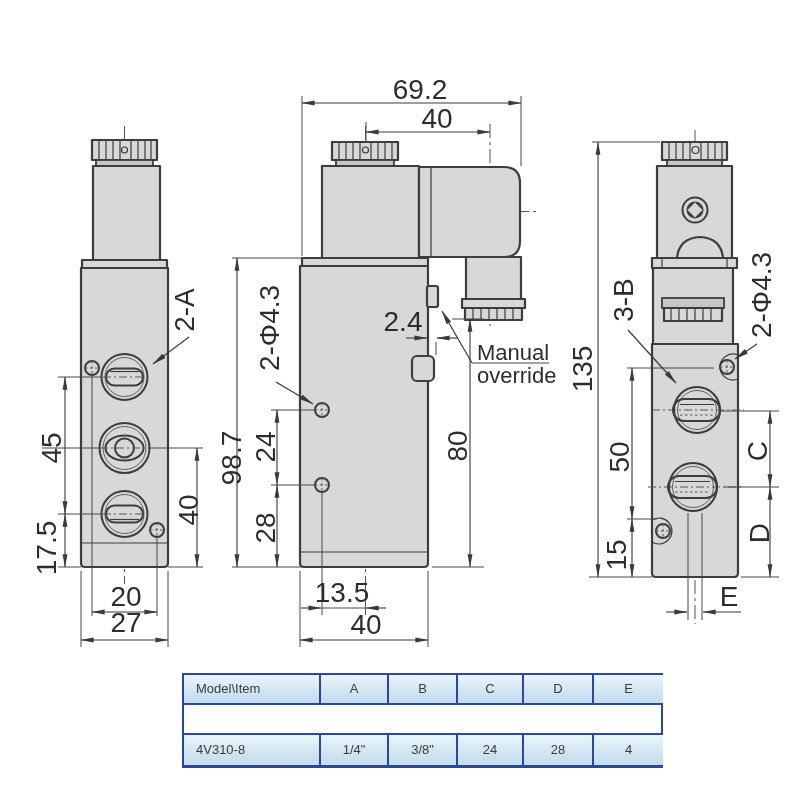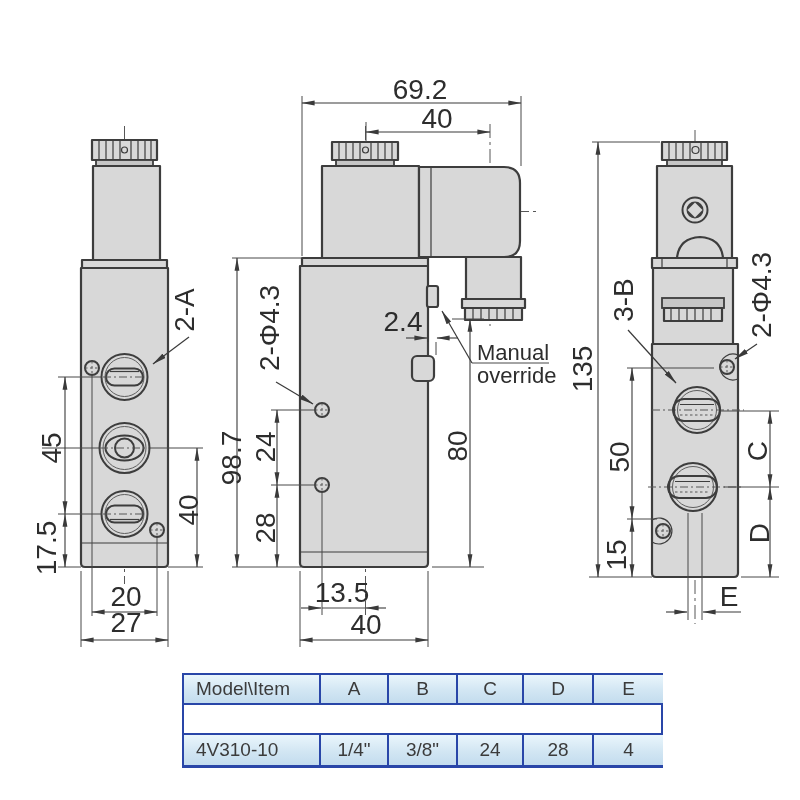--- a/index.html
+++ b/index.html
@@ -16,21 +16,21 @@
   .pcl{stroke:#575757;stroke-width:1;stroke-dasharray:8 3 2 3;fill:none;}
   .crossd{stroke:#575757;stroke-width:1;stroke-dasharray:2.5 2.5;fill:none;}
   .ext{stroke:#484848;stroke-width:1;fill:none;}
   .dim{stroke:#3a3a3a;stroke-width:1.1;fill:none;marker-start:url(#arw);marker-end:url(#arw);}
   .dima{stroke:#3a3a3a;stroke-width:1.1;fill:none;marker-end:url(#arw);}
   .ldr{stroke:#3a3a3a;stroke-width:1.2;fill:none;marker-end:url(#arw);}
   .dt{font-size:28px;}
   .mt{font-size:22px;}
   
   .spec-table{position:absolute;left:182px;top:673px;width:481px;box-sizing:border-box;
-              border:2px solid #2946a8;border-bottom-width:3px;color:#3b3b3b;font-size:19px;}
+              border:2px solid #2946a8;border-bottom-width:3px;color:#3b3b3b;font-size:13px;}
   .tr{display:grid;grid-template-columns:137px 68px 69px 66px 70px 69px;}
   .cell{box-sizing:border-box;height:30px;line-height:28px;text-align:center;
         background:linear-gradient(180deg,#eaf6fc 0%,#d2e6f3 55%,#c3dcee 100%);
         border-right:2px solid #2946a8;overflow:hidden;}
   .cell:last-child{border-right:none;}
   .cell.lft{text-align:left;padding-left:12px;}
   .hdr .cell{border-bottom:2px solid #2946a8;}
   .mid{height:28px;background:#ffffff;}
   .dat .cell{height:32px;line-height:30px;border-top:2px solid #2946a8;}
 </style>
@@ -291,21 +291,21 @@
   <div class="tr hdr">
     <div class="cell lft">Model\Item</div>
     <div class="cell">A</div>
     <div class="cell">B</div>
     <div class="cell">C</div>
     <div class="cell">D</div>
     <div class="cell">E</div>
   </div>
   <div class="mid"></div>
   <div class="tr dat">
-    <div class="cell lft">4V310-10</div>
+    <div class="cell lft">4V310-8</div>
     <div class="cell">1/4"</div>
     <div class="cell">3/8"</div>
     <div class="cell">24</div>
     <div class="cell">28</div>
     <div class="cell">4</div>
   </div>
 </div>
 
 </div>
 

